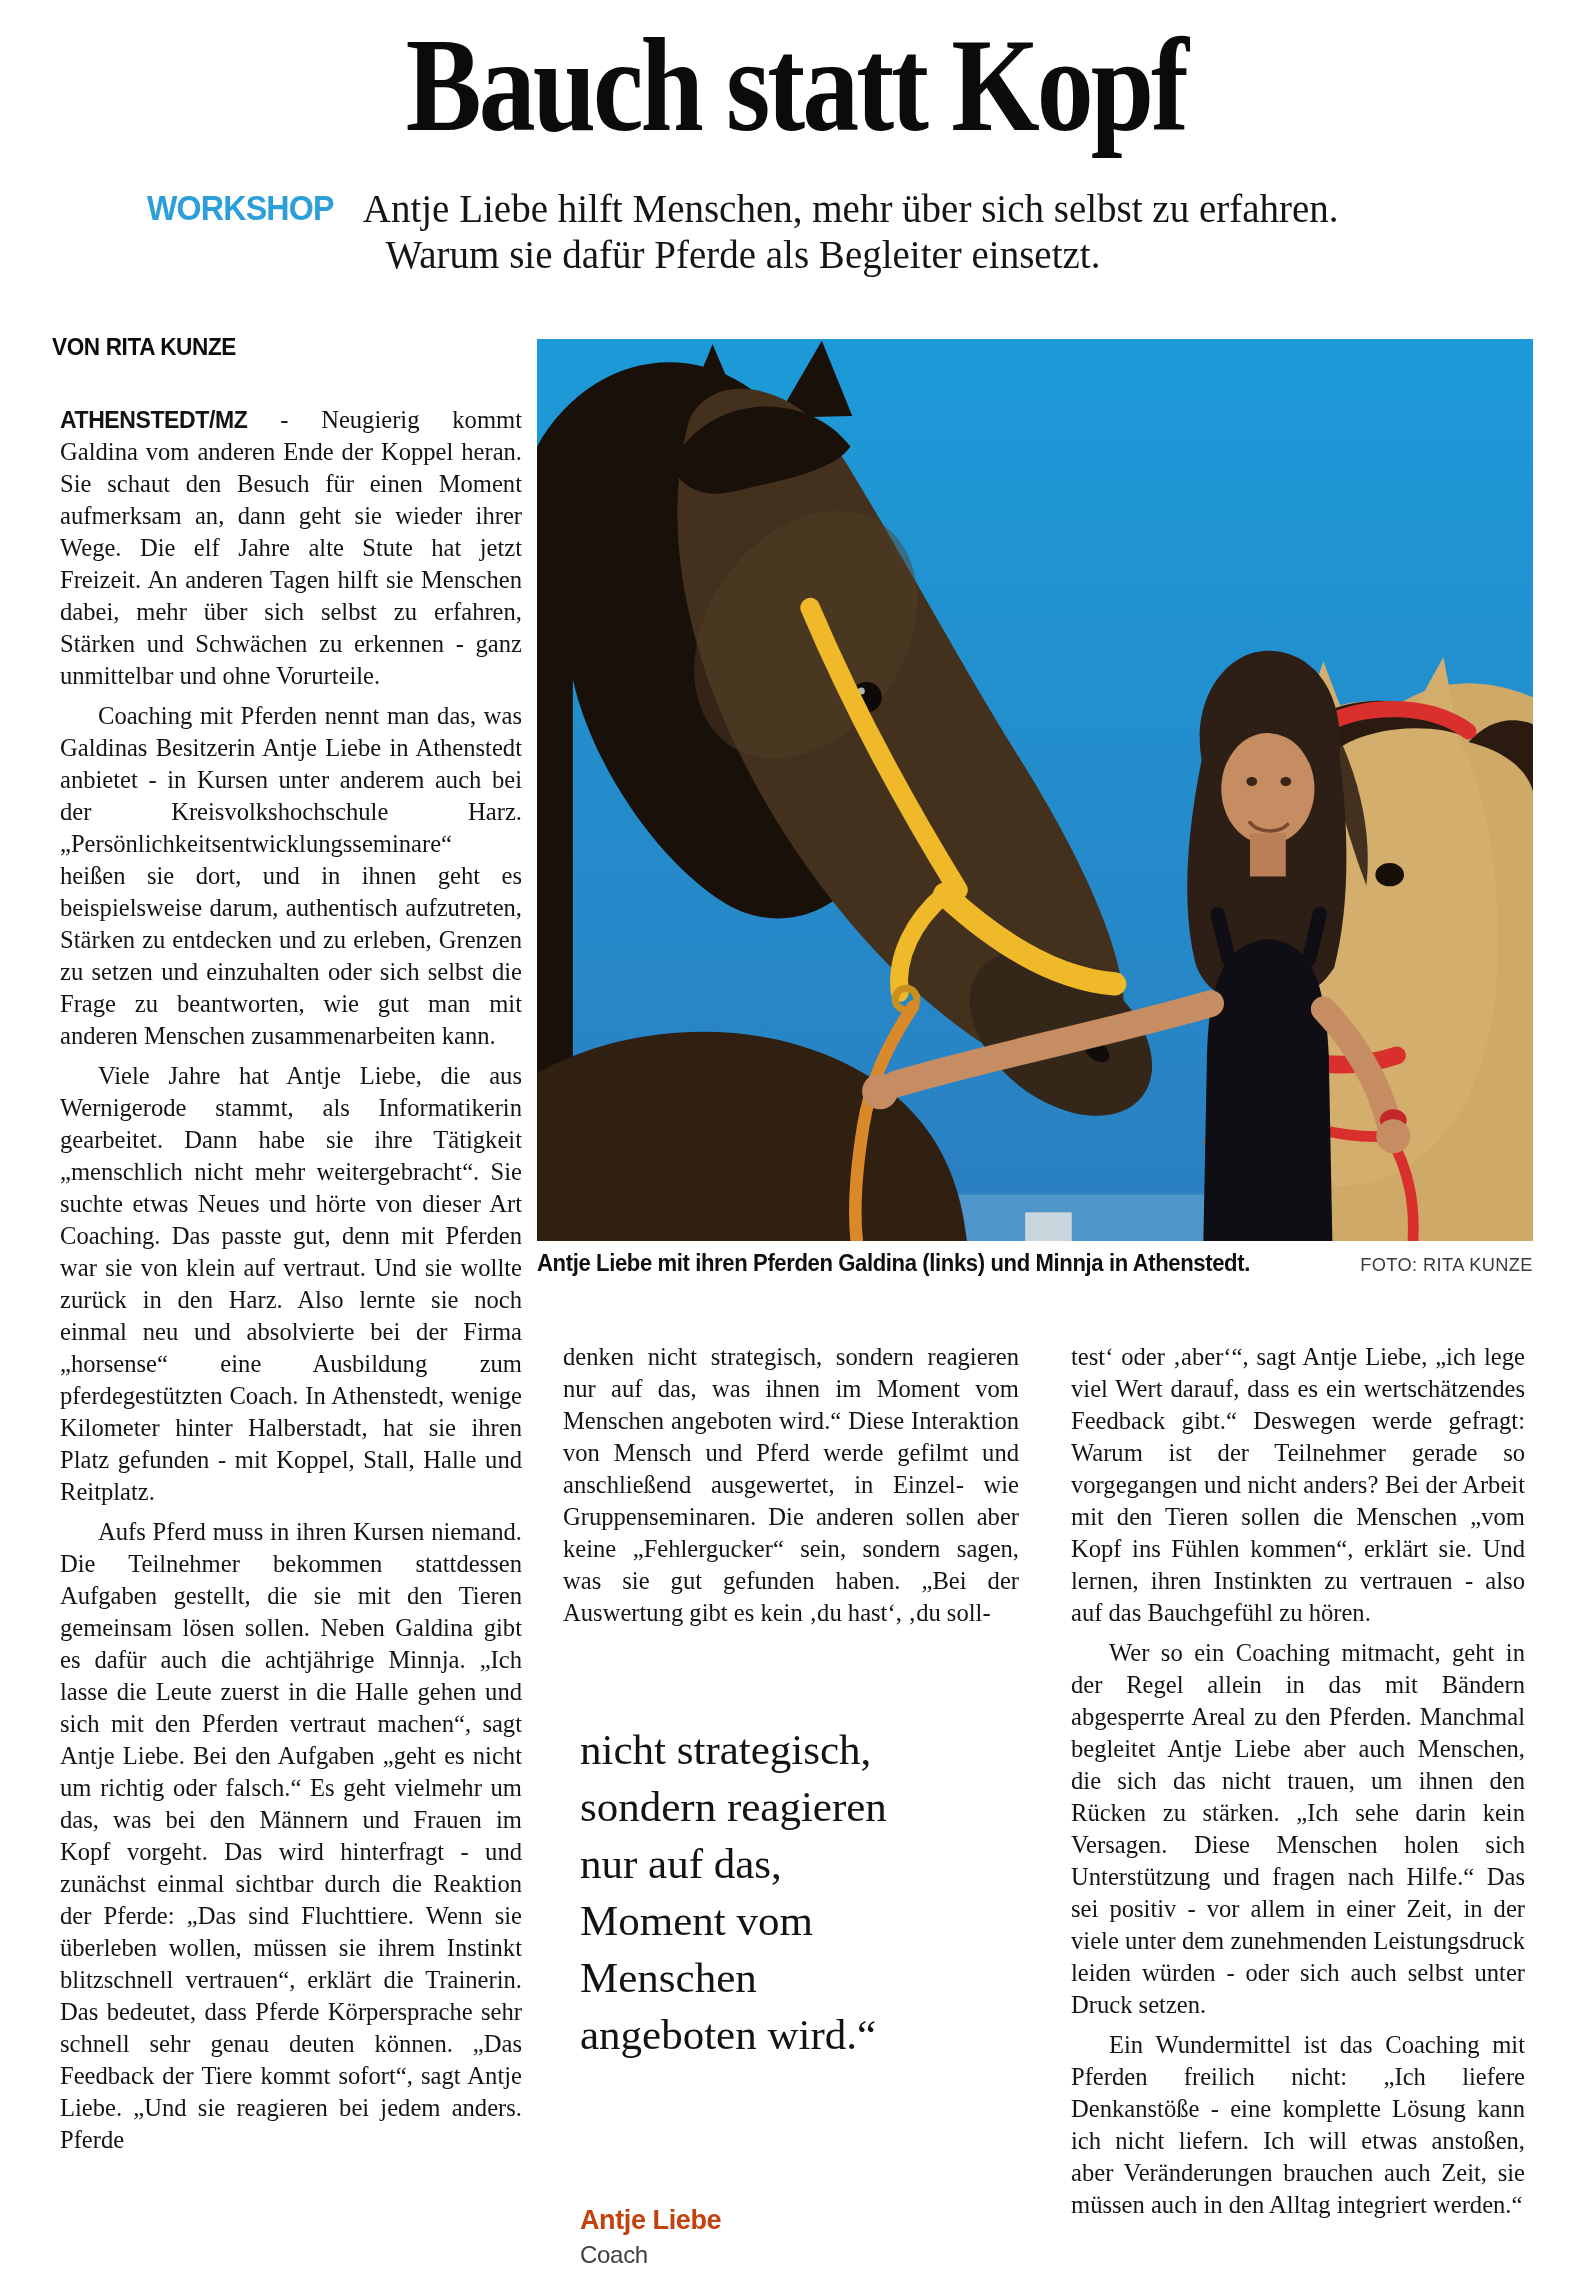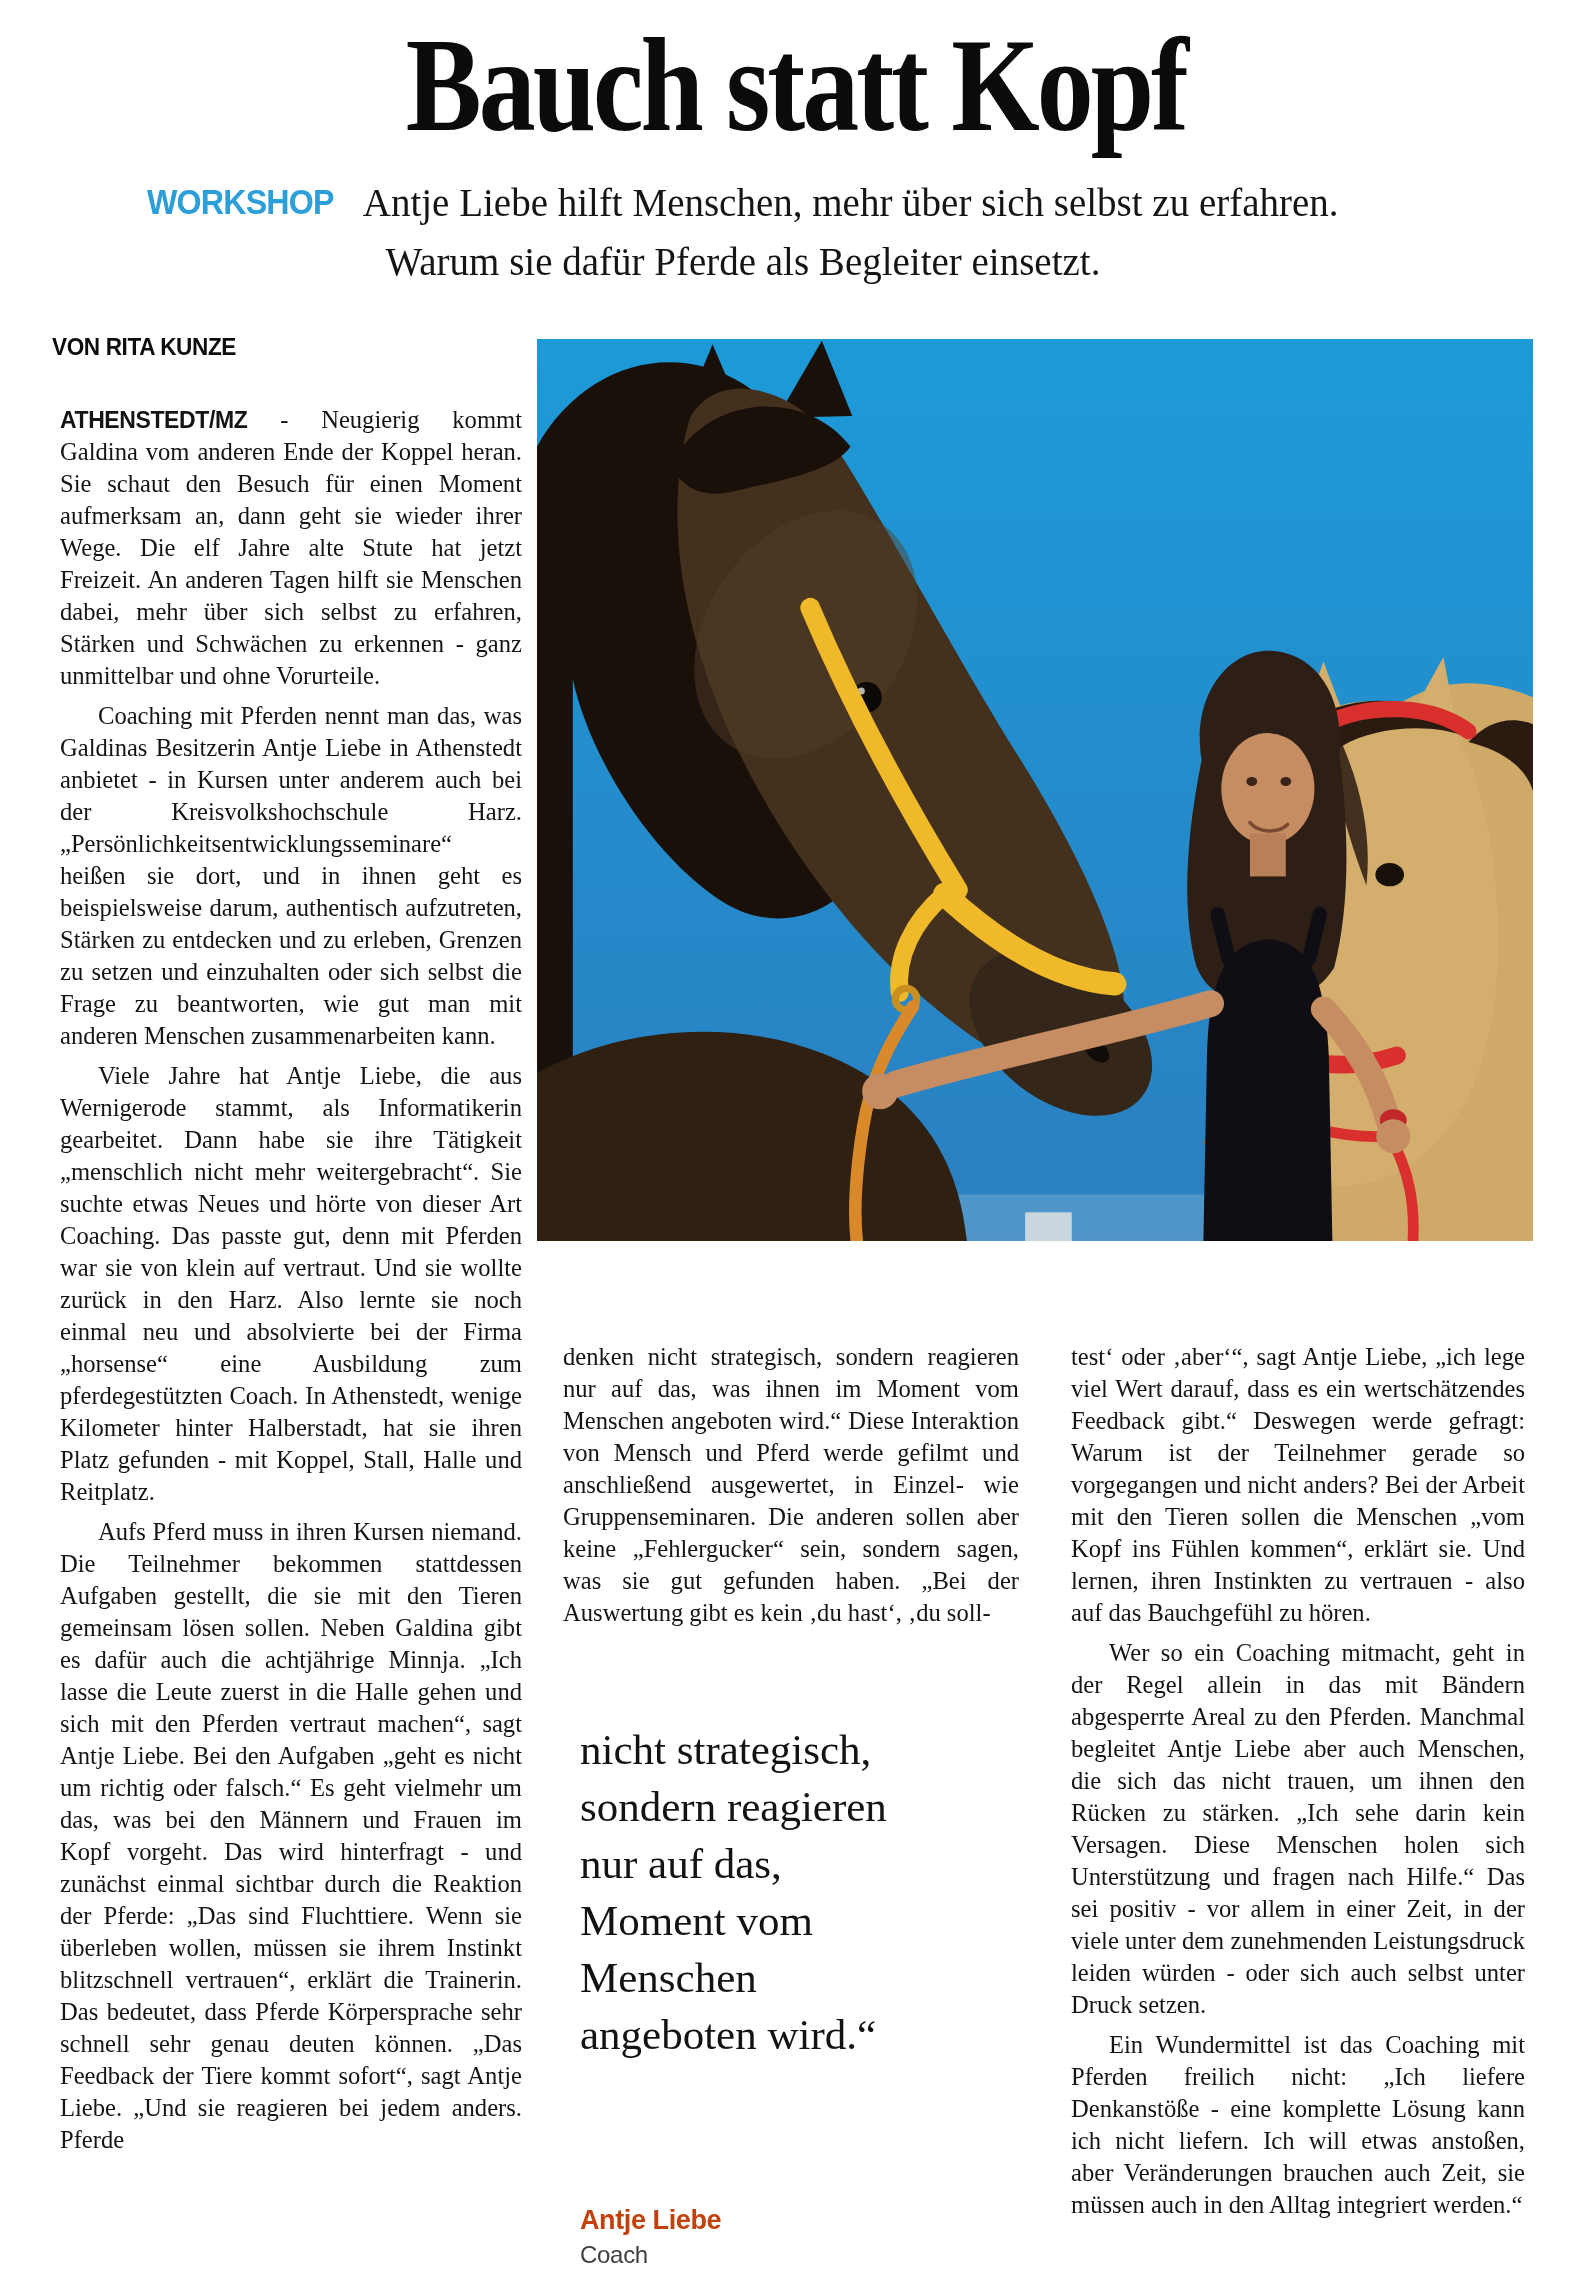--- a/index.html
+++ b/index.html
@@ -20,22 +20,22 @@
     font-size:134px;
     line-height:170px;
     letter-spacing:-3.6px;
     transform:scaleX(.85);
     transform-origin:center;
     color:#0b0b0b;
     white-space:nowrap;
   }
   
   .standfirst{
-    position:absolute;left:116px;top:174px;width:1254px;
-    font-size:39px;line-height:58px;text-align:center;color:#151515;
+    position:absolute;left:116px;top:186px;width:1254px;
+    font-size:39px;line-height:45px;text-align:center;color:#151515;
   }
   .kicker{
     display:inline-block;
     font-family:"Liberation Sans","DejaVu Sans",sans-serif;
     font-weight:700;font-size:35px;letter-spacing:-0.9px;
     transform:scaleX(.92);transform-origin:left center;
     margin-right:12.5px;position:relative;top:-1.8px;
   }
   
   .byline{
@@ -180,20 +180,24 @@
         <path d="M862 692 L874 642" stroke="#0e0e14" stroke-width="16" stroke-linecap="round"></path>
         <path fill="none" stroke="#c78d62" stroke-width="30" stroke-linecap="round" d="M752 742 C650 772 500 802 400 832"></path>
         <circle cx="383" cy="840" r="20" fill="#c78d62"></circle>
         <path fill="none" stroke="#c78d62" stroke-width="28" stroke-linecap="round" d="M878 748 C920 792 942 840 952 878"></path>
         <ellipse cx="956" cy="872" rx="15" ry="12" fill="#c2282a"></ellipse>
         <circle cx="956" cy="890" r="19" fill="#c78d62"></circle>
       </g>
     </svg>
   </div>
 
+  <div class="caption-row">
+    <span class="caption">Antje Liebe mit ihren Pferden Galdina (links) und Minnja in Athenstedt.</span>
+    <span class="credit">FOTO: RITA KUNZE</span>
+  </div>
 
   <div class="col col-mid">
       <p>denken nicht strategisch, sondern reagieren nur auf das, was ihnen im Moment vom Menschen angeboten wird.“ Diese Interaktion von Mensch und Pferd werde gefilmt und anschließend ausgewertet, in Einzel- wie Gruppenseminaren. Die anderen sollen aber keine „Fehlergucker“ sein, sondern sagen, was sie gut gefunden haben. „Bei der Auswertung gibt es kein ‚du hast‘, ‚du soll-</p>
     </div>
 
   <div class="col col-right">
       <p>test‘ oder ‚aber‘“, sagt Antje Liebe, „ich lege viel Wert darauf, dass es ein wertschätzendes Feedback gibt.“ Deswegen werde gefragt: Warum ist der Teilnehmer gerade so vorgegangen und nicht anders? Bei der Arbeit mit den Tieren sollen die Menschen „vom Kopf ins Fühlen kommen“, erklärt sie. Und lernen, ihren Instinkten zu vertrauen - also auf das Bauchgefühl zu hören.</p>
       <p class="indent">Wer so ein Coaching mitmacht, geht in der Regel allein in das mit Bändern abgesperrte Areal zu den Pferden. Manchmal begleitet Antje Liebe aber auch Menschen, die sich das nicht trauen, um ihnen den Rücken zu stärken. „Ich sehe darin kein Versagen. Diese Menschen holen sich Unterstützung und fragen nach Hilfe.“ Das sei positiv - vor allem in einer Zeit, in der viele unter dem zunehmenden Leistungsdruck leiden würden - oder sich auch selbst unter Druck setzen.</p>
       <p class="indent">Ein Wundermittel ist das Coaching mit Pferden freilich nicht: „Ich liefere Denkanstöße - eine komplette Lösung kann ich nicht liefern. Ich will etwas anstoßen, aber Veränderungen brauchen auch Zeit, sie müssen auch in den Alltag integriert werden.“</p>
     </div>

